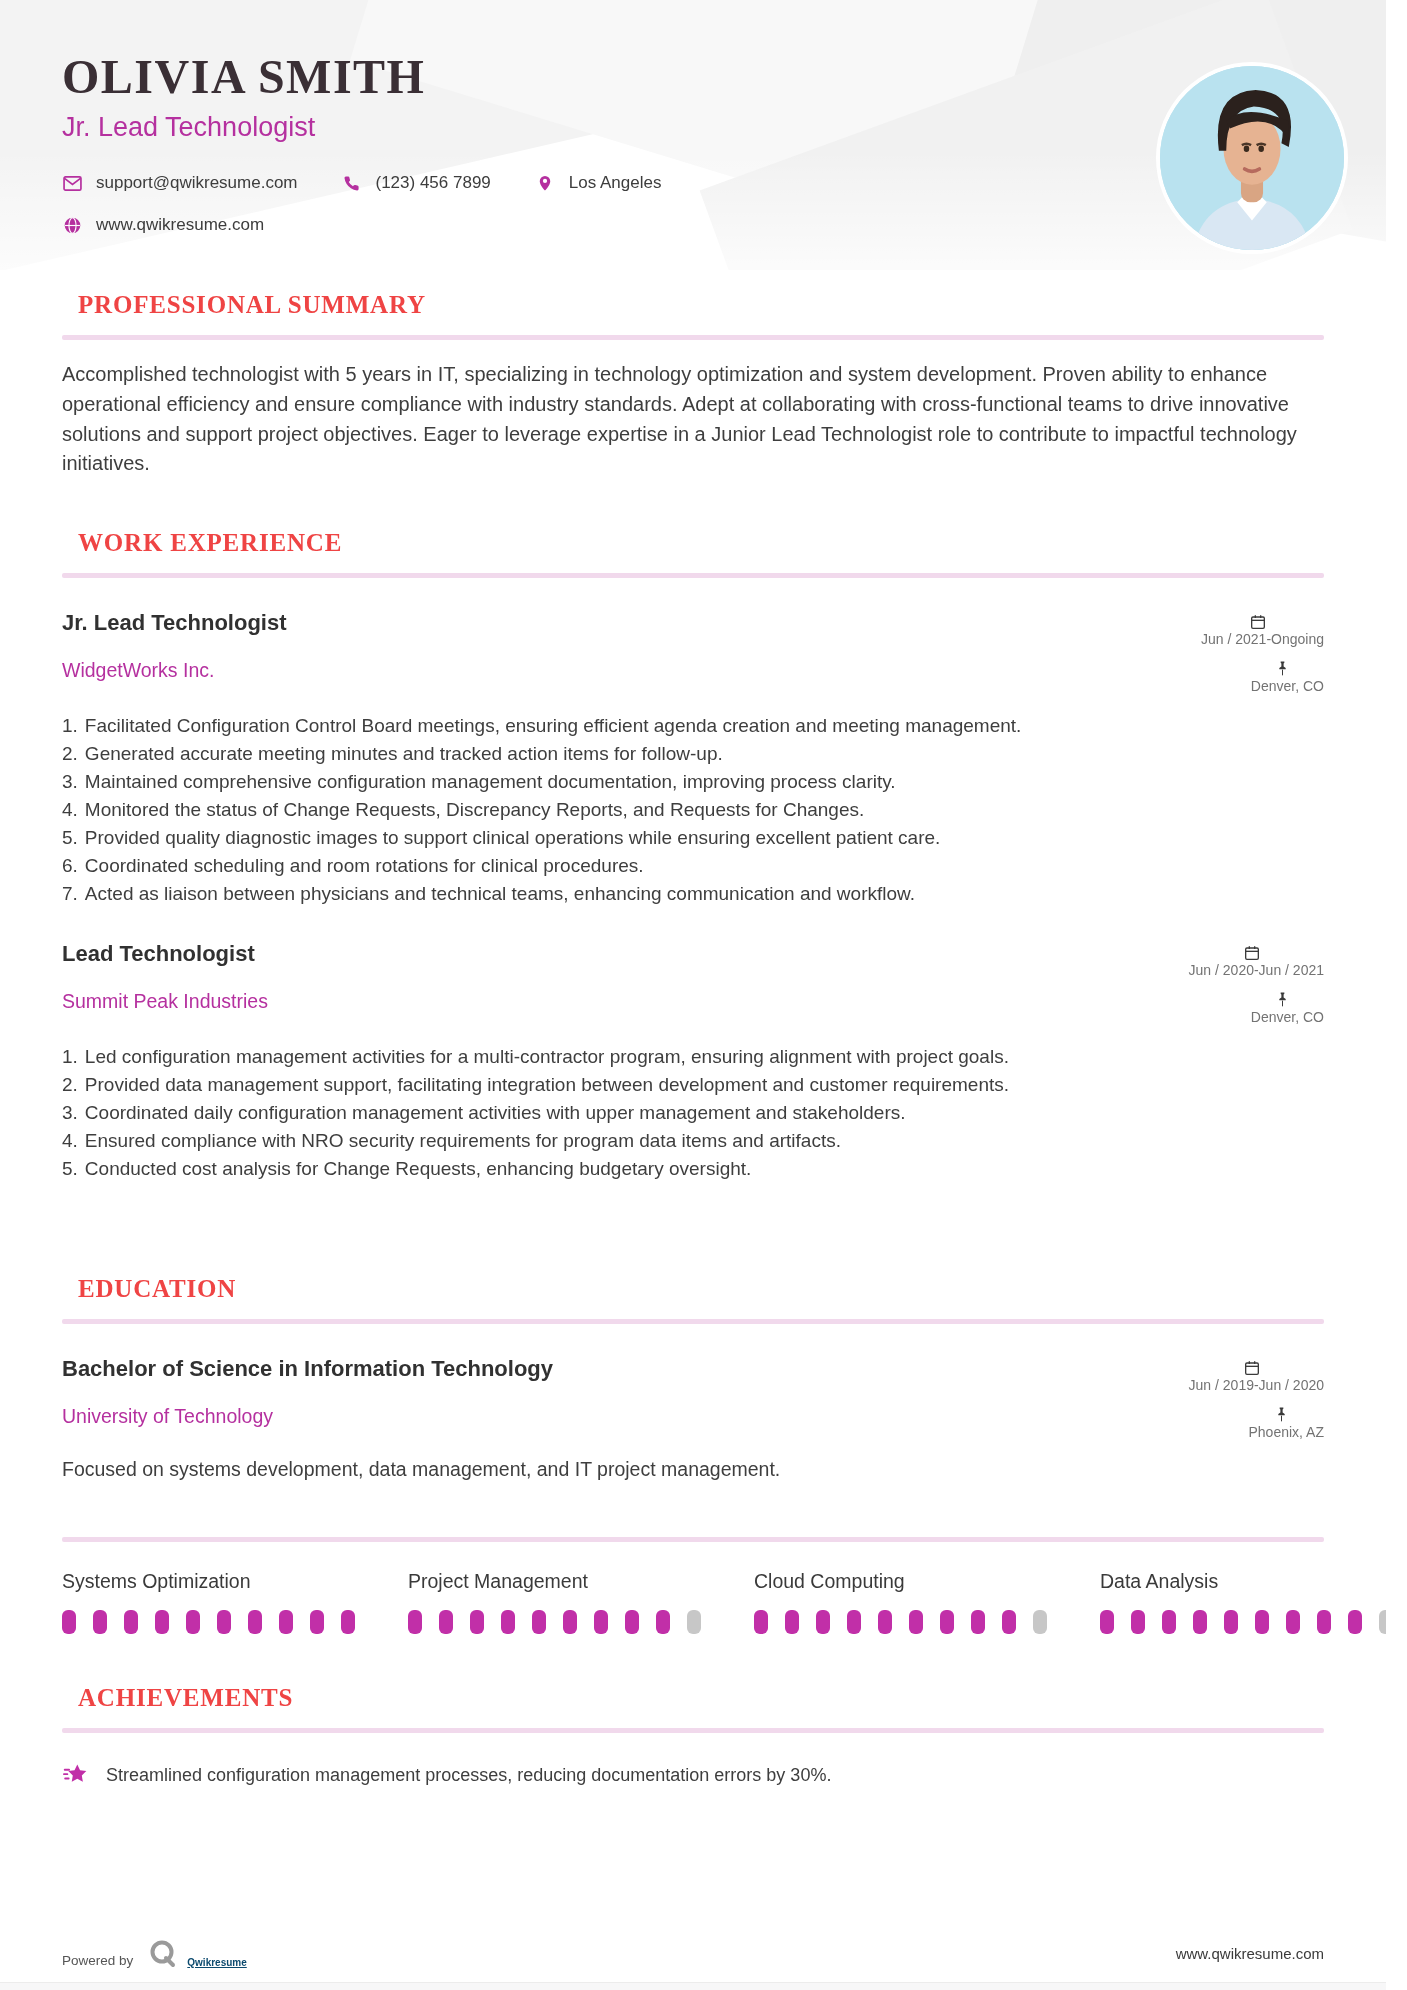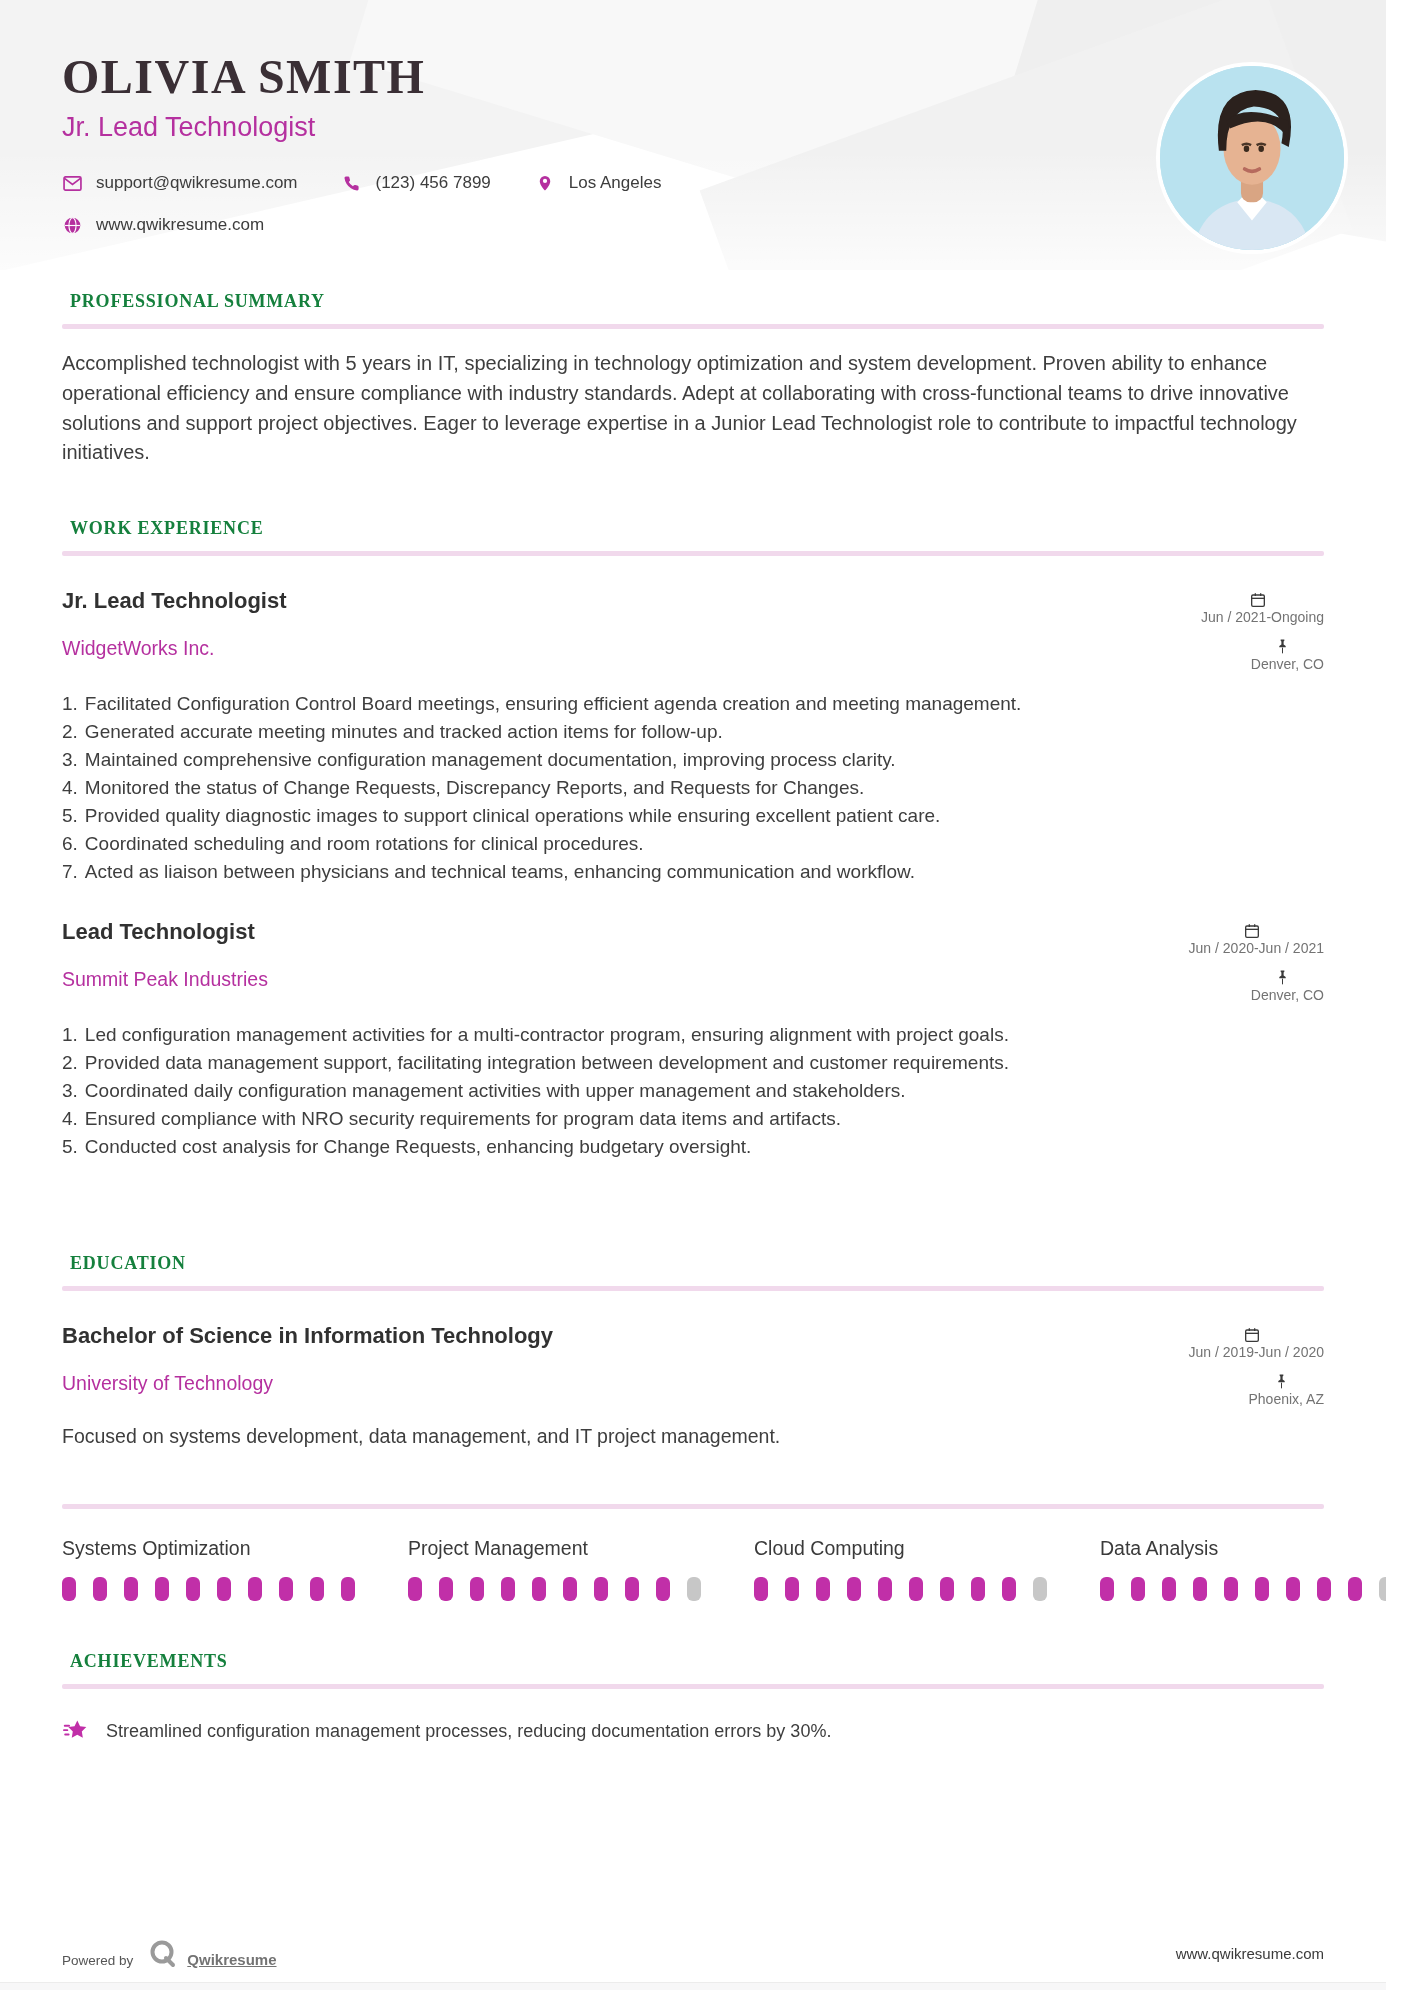--- a/index.html
+++ b/index.html
@@ -26,22 +26,22 @@
   .contact-item .ic{display:inline-flex;width:20px;height:20px;margin-right:14px;align-items:center;justify-content:center;}
   .contact-text{font-size:17px;color:#3d3d3d;}
 
   .photo{position:absolute;top:66px;left:1160px;width:184px;height:184px;border-radius:50%;
          overflow:hidden;background:#b9e2ef;box-shadow:0 0 0 4px #ffffff;}
   .photo svg{display:block;width:100%;height:100%;}
 
   .section{margin-top:56px;}
   .section.tight{margin-top:50px;}
   .section.roomy{margin-top:92px;}
-  .sec-head{font-family:"Liberation Serif","DejaVu Serif",serif;font-weight:700;font-size:18px;
-            color:#15803d;letter-spacing:0.8px;margin:8px;}
+  .sec-head{font-family:"Liberation Serif","DejaVu Serif",serif;font-weight:700;font-size:25px;
+            color:#ef4444;letter-spacing:0.8px;margin:16px;}
   .sec-rule{height:5px;background:#f1d9ec;border-radius:2px;margin-top:12px;}
 
   .summary-text{font-size:20px;line-height:1.48;color:#3e3e3e;margin:20px 0 0;}
 
   .entry{margin-top:32px;}
   .entry-head{display:flex;justify-content:space-between;align-items:baseline;}
   .entry-title{font-size:22px;font-weight:700;color:#313131;}
   .entry-meta{display:flex;align-items:center;font-size:14px;color:#737373;white-space:nowrap;flex-direction:column;}
   .entry-meta .ic{display:inline-flex;width:18px;height:18px;margin-right:9px;align-items:center;justify-content:center;}
   .entry-sub{display:flex;justify-content:space-between;align-items:baseline;margin-top:12px;}
@@ -58,21 +58,21 @@
   .seg.empty{background:#c7c7c7;}
 
   .ach-row{display:flex;align-items:center;margin-top:28px;}
   .ach-row .ic{display:inline-flex;width:28px;height:28px;margin-right:16px;align-items:center;justify-content:center;}
   .ach-text{font-size:18px;color:#3e3e3e;}
 
   .footer{position:absolute;left:62px;right:62px;bottom:22px;display:flex;justify-content:space-between;align-items:center;}
   .footer-left{display:flex;align-items:flex-end;}
   .powered{font-size:13.5px;color:#555555;margin-right:14px;}
   .qlogo{display:inline-flex;width:30px;height:30px;margin-right:10px;}
-  .brand{font-size:15px;color:#737373;text-decoration:underline;font-weight:700;}
+  .brand{font-size:10px;color:#0c4a6e;text-decoration:underline;font-weight:700;}
   .footer-site{font-size:15px;color:#3a3a3a;}
   .bottom-strip{position:absolute;left:0;right:0;bottom:0;height:7px;background:#f7f7f8;border-top:1px solid #ececec;}
 </style>
 </head>
 <body>
 
 <div class="page">
 
   <div class="header-bg">
     <div class="hb1"></div>

